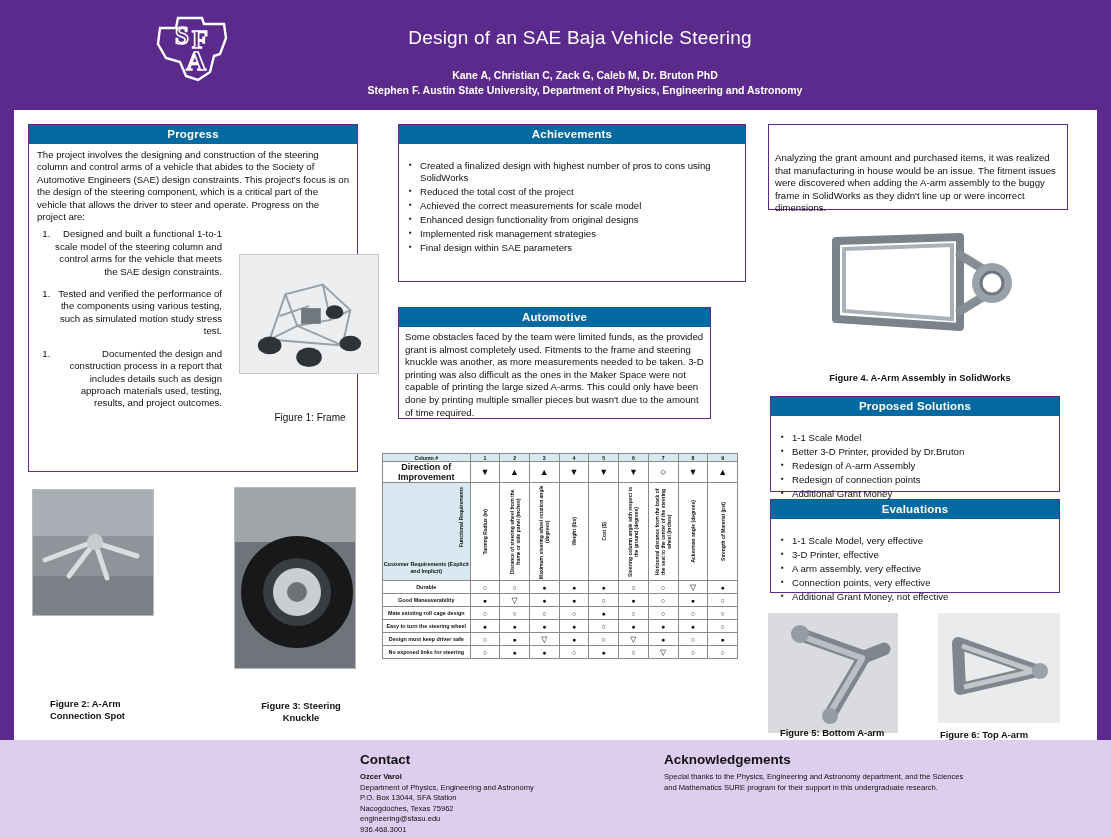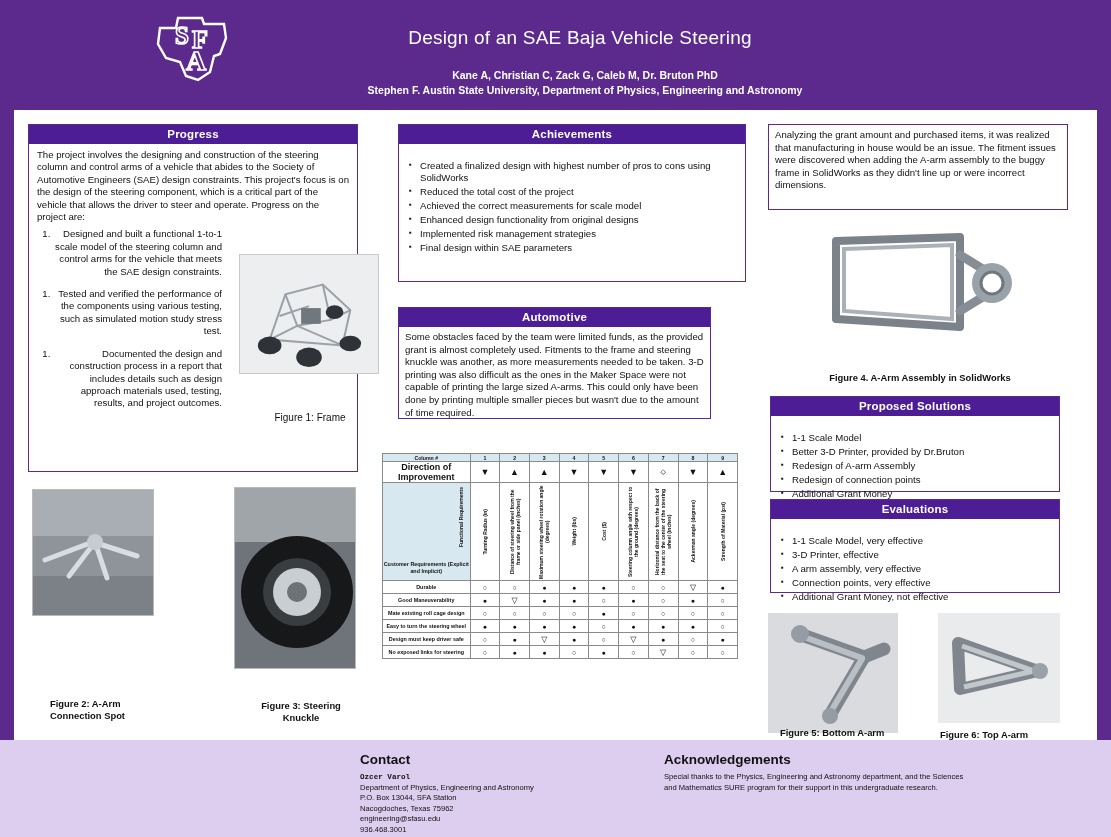--- a/index.html
+++ b/index.html
@@ -33,21 +33,21 @@
   #rail-left { position:absolute; left:0; top:110px; width:14px; height:630px; background:#5b2a8c; }
   #rail-right{ position:absolute; right:0; top:110px; width:14px; height:630px; background:#5b2a8c; }
   #footer-band {
     position:absolute; left:0; top:740px; width:1111px; height:97px;
     background:#ddcdee;
   }
 
   
   .box { position:absolute; border:1px solid #5b2a8c; background:#ffffff; }
   .box-head {
-    background:#4c1d95; color:#fff; text-align:center;
+    background:#0369a1; color:#fff; text-align:center;
     font-size:11.5px; font-weight:bold; padding:3px 0 4px 0;
     letter-spacing:.2px;
   }
   .box-body { padding:16px 7px 6px 7px; font-size:9.6px; color:#111; line-height:12.4px; }
   .box-body p { margin:0 0 5px 0; }
   ul.bul { margin:0; padding:0 0 0 14px; list-style:none; }
   ul.bul li { position:relative; margin:0 0 1.5px 0; line-height:12.4px; }
   ul.bul li:before {
     content:"▪"; position:absolute; left:-11px; top:-1px; font-size:8px; color:#111;
   }
@@ -105,21 +105,21 @@
   }
   #custreq .cr {
     position:absolute; left:0; right:0; bottom:5px;
     font-size:5.4px; font-weight:bold; line-height:7px; text-align:center;
   }
   .rowlab { background:#ffffff; font-size:5.4px; font-weight:bold; padding:1px 2px; height:13px; }
   .cell { height:13px; font-size:7px; background:#ffffff; }
 
   
   #problem { left:768px; top:124px; width:300px; height:86px; }
-  #problem .box-body { padding:4px 6px; line-height:12.6px; }
+  #problem .box-body { padding:4px 6px; line-height:12.6px;margin-top:23px; }
   #fig4-img {
     position:absolute; left:810px; top:215px; width:215px; height:150px;
     background:#ffffff; overflow:hidden;
   }
   #fig4-cap {
     position:absolute; left:790px; top:372px; width:260px;
     text-align:center; font-size:9.4px; font-weight:bold; line-height:12px; color:#111;
   }
   #solutions  { left:770px; top:396px; width:290px; height:96px; }
   #evaluations{ left:770px; top:499px; width:290px; height:94px; }
@@ -462,21 +462,21 @@
       <path d="M24 33 L96 58 L26 74"></path>
     </g>
     <circle cx="102" cy="58" r="8" fill="#9aa1a8"></circle>
   </svg>
 </div>
 <div class="fig-cap" id="fig5-cap">Figure 5: Bottom A-arm</div>
 <div class="fig-cap" id="fig6-cap">Figure 6: Top A-arm</div>
 
 <div class="foot-head" id="contact-head">Contact</div>
 <div class="foot-body" id="contact-lines">
-  <div style="font-weight:bold;font-family:Liberation Mono, monospace;">Ozcer Varol</div>
+  <div style="font-weight:bold;">Ozcer Varol</div>
   <div>Department of Physics, Engineering and Astronomy</div>
   <div>P.O. Box 13044, SFA Station</div>
   <div>Nacogdoches, Texas 75962</div>
   <div>engineering@sfasu.edu</div>
   <div>936.468.3001</div>
 </div>
 <div class="foot-head" id="ack-head">Acknowledgements</div>
 <div class="foot-body" id="ack-body">Special thanks to the Physics, Engineering and Astronomy department, and the Sciences and Mathematics SURE program for their support in this undergraduate research.</div>
 
 </body></html>

